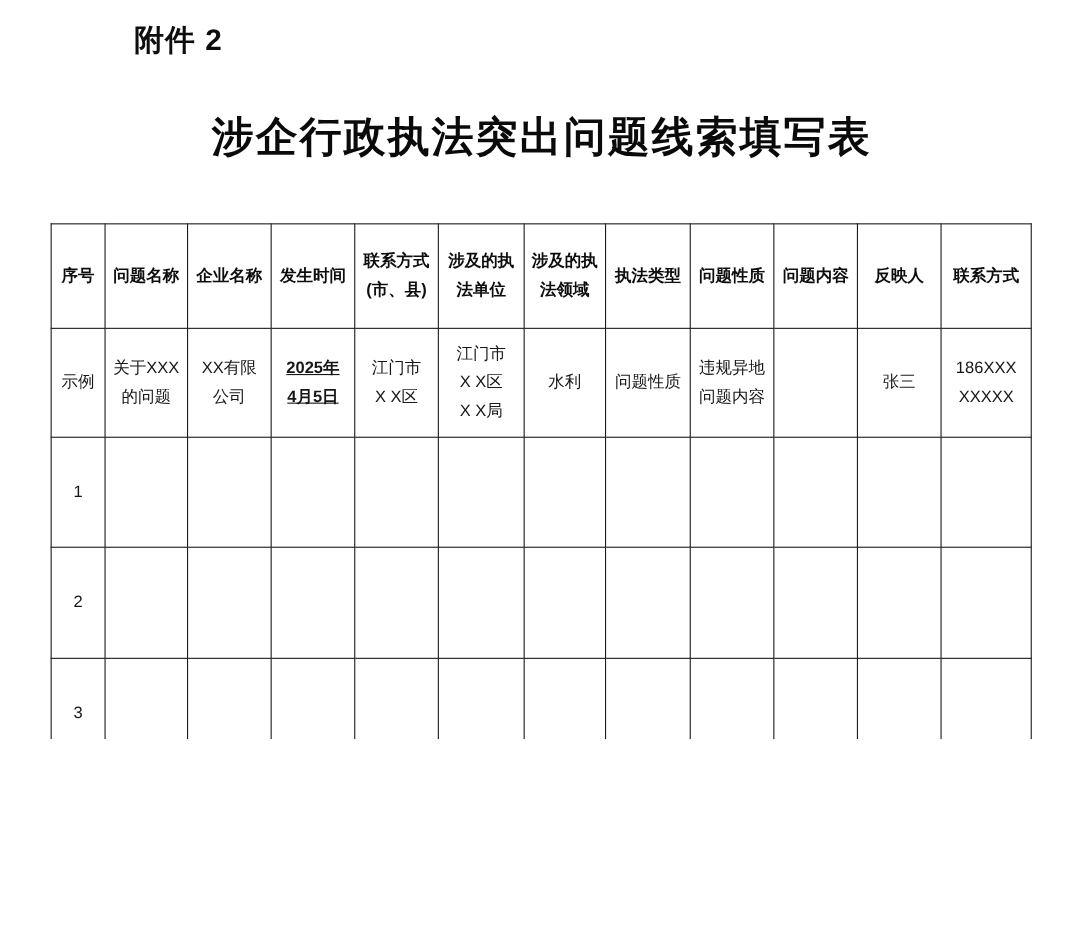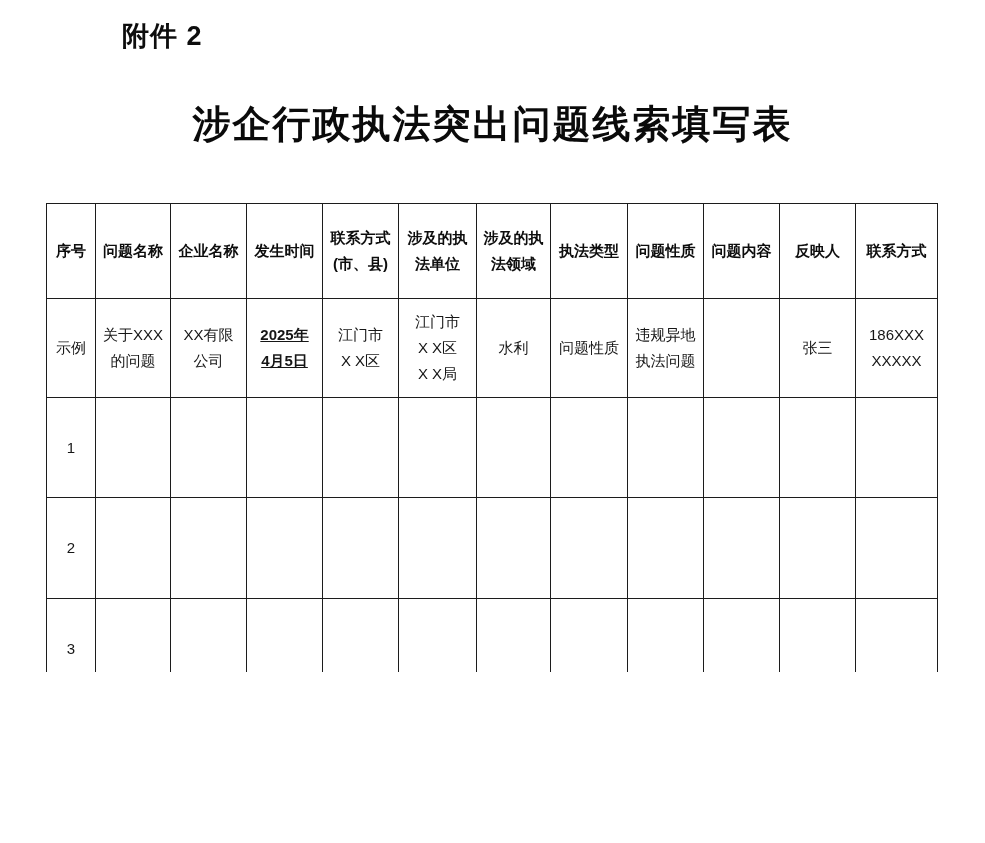--- a/index.html
+++ b/index.html
@@ -126,21 +126,21 @@
         <td>2025年
 4月5日</td>
         <td>江门市
 X X区</td>
         <td>江门市
 X X区
 X X局</td>
         <td>水利</td>
         <td>问题性质</td>
         <td>违规异地
-执法问题</td>
+问题内容</td>
         <td></td>
         <td>张三</td>
         <td>186XXX
 XXXXX</td>
       </tr>
       <tr>
         <td>1</td>
         <td></td>
         <td></td>
         <td></td>

